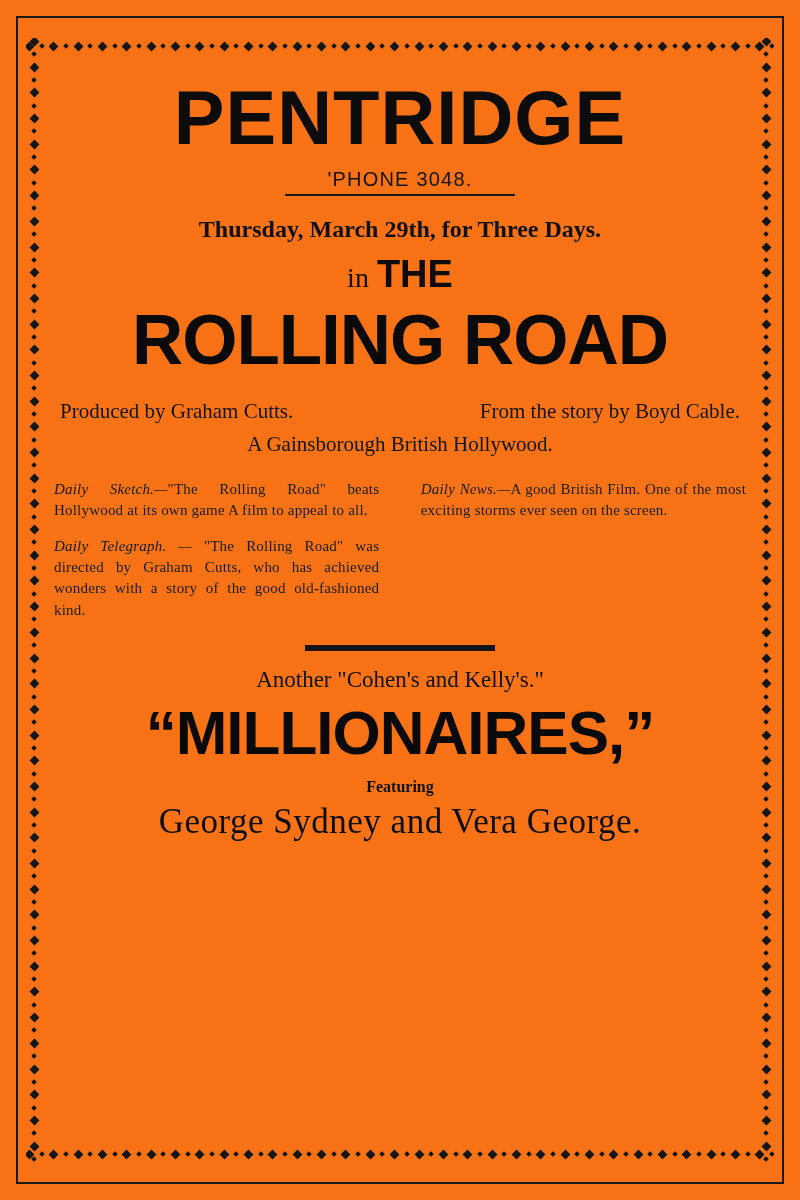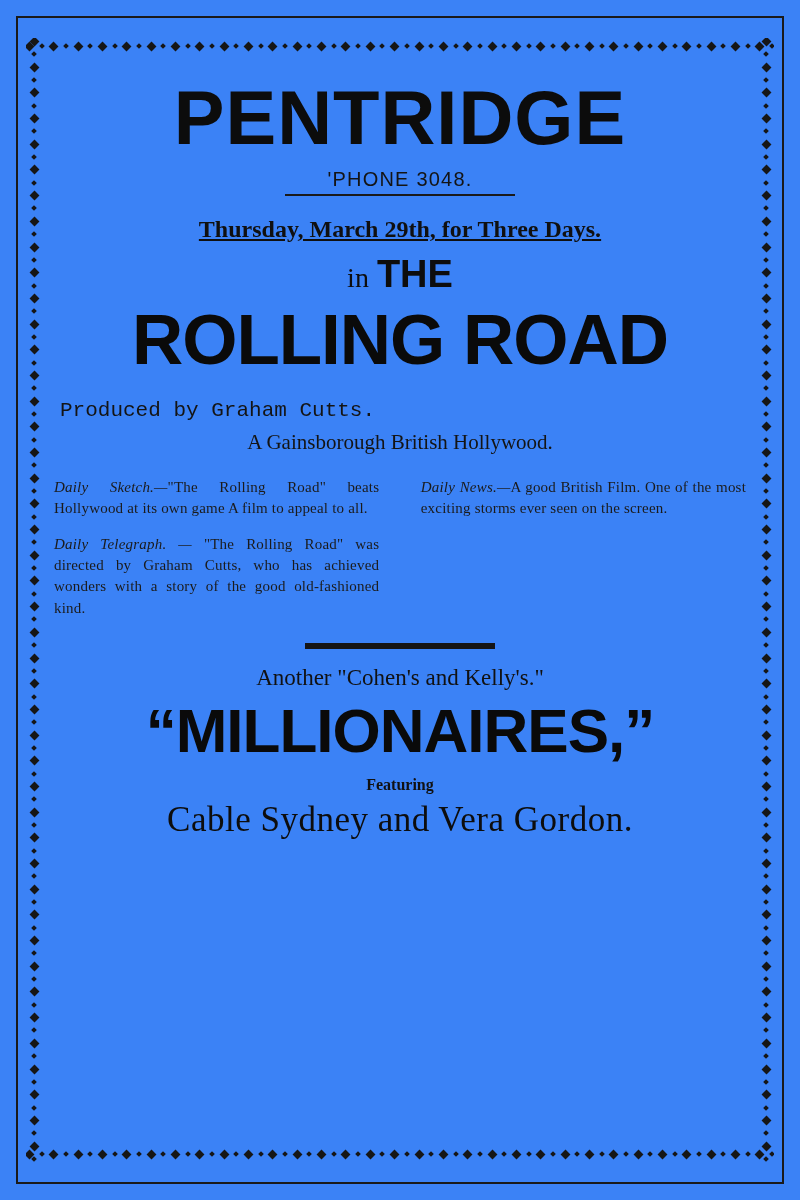--- a/index.html
+++ b/index.html
@@ -12,21 +12,21 @@
     height: 1200px;
     overflow: hidden;
     font-family: "Liberation Serif", serif;
     color: #121212;
   }
 
   #ad-page {
     position: relative;
     width: 800px;
     height: 1200px;
-    background: #3b82f6;
+    background: #f97316;
   }
 
   
   .outer-frame {
     position: absolute;
     left: 16px;
     top: 16px;
     right: 16px;
     bottom: 16px;
     border: 2px solid #1a1a1a;
@@ -115,21 +115,20 @@
     background: #1a1a1a;
     width: 100%;
   }
 
   .date-line {
     font-family: "Liberation Serif", serif;
     font-weight: bold;
     font-size: 24px;
     margin-top: 20px;
     color: #101010;
-    text-decoration: underline;
   }
 
   .stars-line {
     font-family: "Liberation Sans", sans-serif;
     font-weight: bold;
     font-size: 33px;
     margin-top: 20px;
     letter-spacing: -0.4px;
     white-space: nowrap;
     color: #0d0d0d;
@@ -164,21 +163,20 @@
     color: #0a0a0a;
   }
 
   .credits-row {
     display: flex;
     justify-content: space-between;
     margin-top: 24px;
     padding: 0 6px;
     font-size: 21px;
     color: #141414;
-    font-family: Liberation Mono, monospace;
   }
   .credits-center {
     margin-top: 8px;
     font-size: 21px;
     color: #141414;
   }
 
   .quotes {
     display: flex;
     justify-content: space-between;
@@ -575,20 +573,21 @@
 
 
     <div class="in-line">
       <span class="small">in</span><span class="the">THE</span>
     </div>
 
     <div class="film-title">ROLLING ROAD</div>
 
     <div class="credits-row">
       <span>Produced by Graham Cutts.</span>
+      <span>From the story by Boyd Cable.</span>
     </div>
     <div class="credits-center">A Gainsborough British Hollywood.</div>
 
     <div class="quotes">
       <div class="quote-col">
         <div class="quote">
           <span class="src">Daily Sketch.—</span><span>"The Rolling Road" beats Hollywood at its own game A film to appeal to all.</span>
         </div>
         <div class="quote">
           <span class="src">Daily Telegraph. — </span><span>"The Rolling Road" was directed by Graham Cutts, who has achieved wonders with a story of the good old-fashioned kind.</span>
@@ -604,16 +603,16 @@
     <div class="divider-wrap">
       <div class="divider"></div>
     </div>
 
     <div class="another-line">Another "Cohen's and Kelly's."</div>
 
     <div class="second-title">“MILLIONAIRES,”</div>
 
     <div class="featuring">Featuring</div>
 
-    <div class="cast-line">Cable Sydney and Vera Gordon.</div>
+    <div class="cast-line">George Sydney and Vera George.</div>
 
   </div>
 </div>
 
 </body></html>

